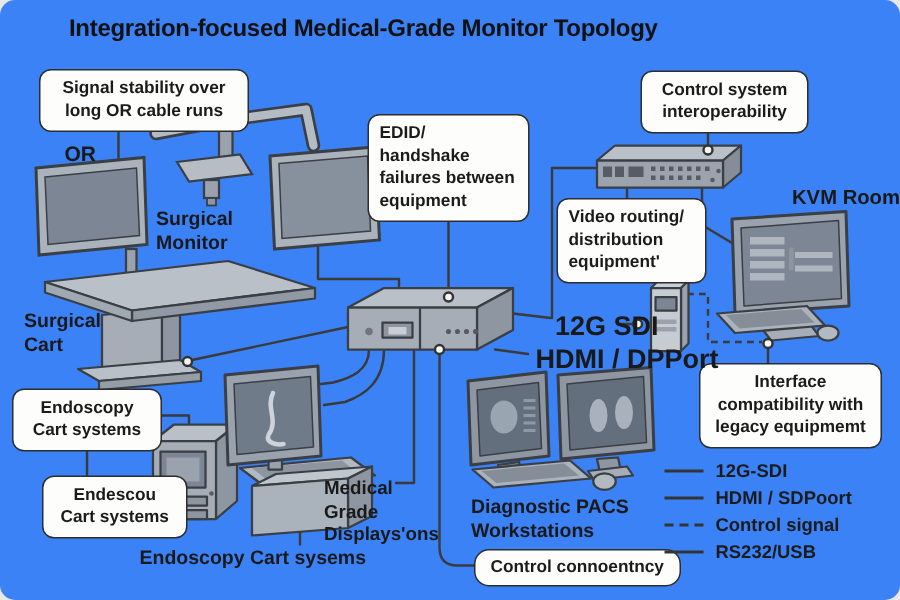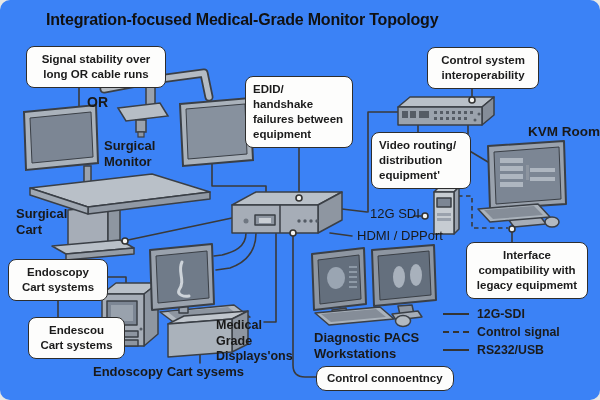--- a/index.html
+++ b/index.html
@@ -8,21 +8,21 @@
   .art{position:absolute;left:0;top:0;}
   .title{position:absolute;left:46px;top:11px;font-size:16px;font-weight:700;color:#111;
          letter-spacing:-0.2px;white-space:nowrap;}
   .co{position:absolute;background:#fdfdfc;border:1.5px solid #2d2d2d;border-radius:8px;
       padding:5px 7px;font-size:11.5px;font-weight:600;line-height:1.3;color:#1b1b1b;
       white-space:pre-line;text-align:center;box-sizing:border-box;}
   .co.left{text-align:left;}
   .co.pill{border-radius:10px;padding:4px 10px;white-space:nowrap;}
   .lbl{position:absolute;font-size:13px;font-weight:700;line-height:1.24;color:#191919;
        white-space:pre-line;}
-  .lbl.small{font-size:13px;font-weight:400;}
+  .lbl.small{font-size:18px;font-weight:700;}
   .legend{position:absolute;left:443px;top:307px;display:flex;flex-direction:column;gap:4px;}
   .lrow{display:flex;align-items:center;gap:8px;font-size:12.3px;font-weight:600;color:#1b1b1b;}
   .sw{width:26px;height:0;border-top:2.2px solid #343434;}
   .sw.dashed{border-top-style:dashed;}
 </style>
 </head>
 <body>
 
 <div class="stage">
 
@@ -222,41 +222,45 @@
 equipment'</div>
 <div class="co" style="left:466px;top:242px;width:122px;">Interface
 compatibility with
 legacy equipmemt</div>
 <div class="co" style="left:8px;top:259px;width:100px;">Endoscopy
 Cart systems</div>
 <div class="co" style="left:28px;top:317px;width:97px;">Endescou
 Cart systems</div>
 <div class="co pill" style="left:316px;top:366px;">Control connoentncy</div>
 
-<div class="lbl" style="left:43px;top:94px;font-size:14px;margin-left:44px;">OR</div>
+<div class="lbl" style="left:43px;top:94px;font-size:14px;">OR</div>
 <div class="lbl" style="left:104px;top:138px;">Surgical
 Monitor</div>
 <div class="lbl" style="left:16px;top:206px;">Surgical
 Cart</div>
 <div class="lbl" style="left:504px;top:124px;font-size:13.5px;padding-left:24px;">KVM Room</div>
 <div class="lbl small" style="left:370px;top:206px;">12G SDI</div>
 <div class="lbl small" style="left:357px;top:228px;">HDMI / DPPort</div>
 <div class="lbl" style="left:216px;top:318px;font-size:12.5px;">Medical
 Grade
 Displays'ons</div>
 <div class="lbl" style="left:314px;top:330px;">Diagnostic PACS
 Workstations</div>
 <div class="lbl" style="left:93px;top:364px;">Endoscopy Cart sysems</div>
 
 <div class="legend">
   <div class="lrow">
     <span class="sw"></span>
     <span>12G-SDI</span>
   </div>
   <div class="lrow">
+    <span class="sw"></span>
+    <span>HDMI / SDPoort</span>
+  </div>
+  <div class="lrow">
     <span class="sw dashed"></span>
     <span>Control signal</span>
   </div>
   <div class="lrow">
     <span class="sw"></span>
     <span>RS232/USB</span>
   </div>
 </div>
 
 </div>

